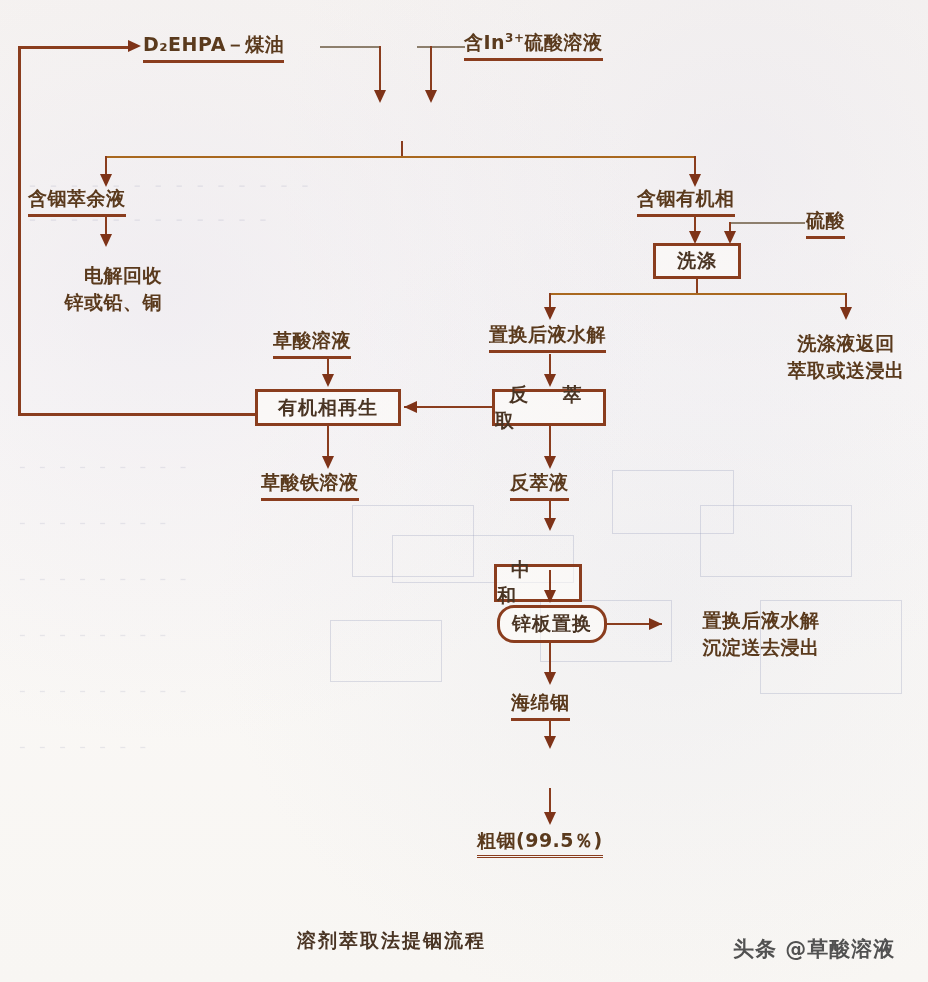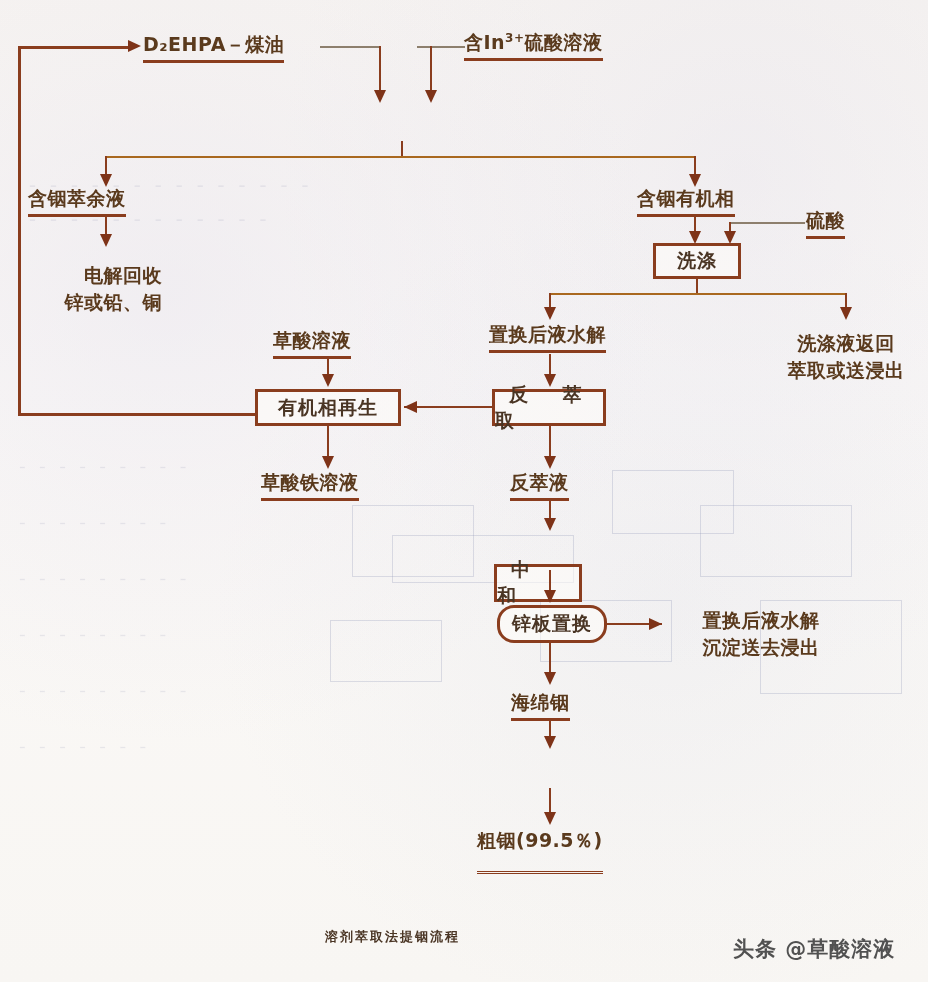--- a/index.html
+++ b/index.html
@@ -41,25 +41,25 @@
     display:flex;align-items:center;justify-content:center;
     color:#4a3524;font-weight:700;font-size:19px;
     font-family:"DejaVu Sans","Liberation Sans",sans-serif;
     letter-spacing:1px;box-sizing:border-box;}
   .box.wide{letter-spacing:14px;text-indent:14px;}
 
   .lbl{position:absolute;color:#5a3a1d;font-weight:700;font-size:19px;
     font-family:"DejaVu Sans","Liberation Sans",sans-serif;
     white-space:nowrap;letter-spacing:.5px;text-align:center;}
   .lbl.u{border-bottom:3px solid #8a3d1e;padding-bottom:2px;}
-  .lbl.u2{border-bottom:3px double #8a3d1e;padding-bottom:17px;}
+  .lbl.u2{border-bottom:3px double #8a3d1e;padding-bottom:1px;}
   .lbl.two{line-height:27px;white-space:normal;}
 
-  .caption{position:absolute;color:#4a3524;font-size:13px;font-weight:700;
-    font-family:"DejaVu Sans","Liberation Sans",sans-serif;letter-spacing:2px;margin-left:28px;}
+  .caption{position:absolute;color:#4a3524;font-size:19px;font-weight:700;
+    font-family:"DejaVu Sans","Liberation Sans",sans-serif;letter-spacing:2px;}
   .wm{position:absolute;color:#3b3b3b;font-size:21px;font-weight:700;
     font-family:"DejaVu Sans","Liberation Sans",sans-serif;letter-spacing:1px;opacity:.88;}
   .sup{font-size:12px;vertical-align:super;}
 </style>
 </head>
 <body>
 
 <div id="stage">
 
   <div class="bleed" style="left:18px;top:4px;width:880px;height:150px;">

